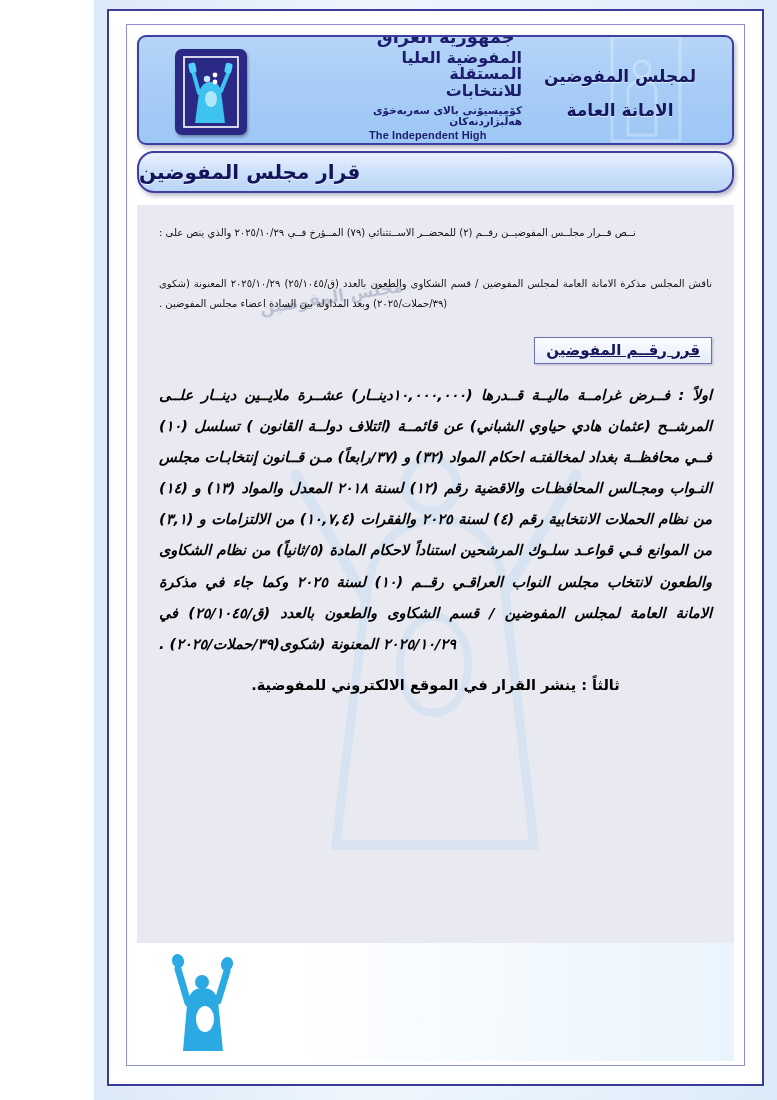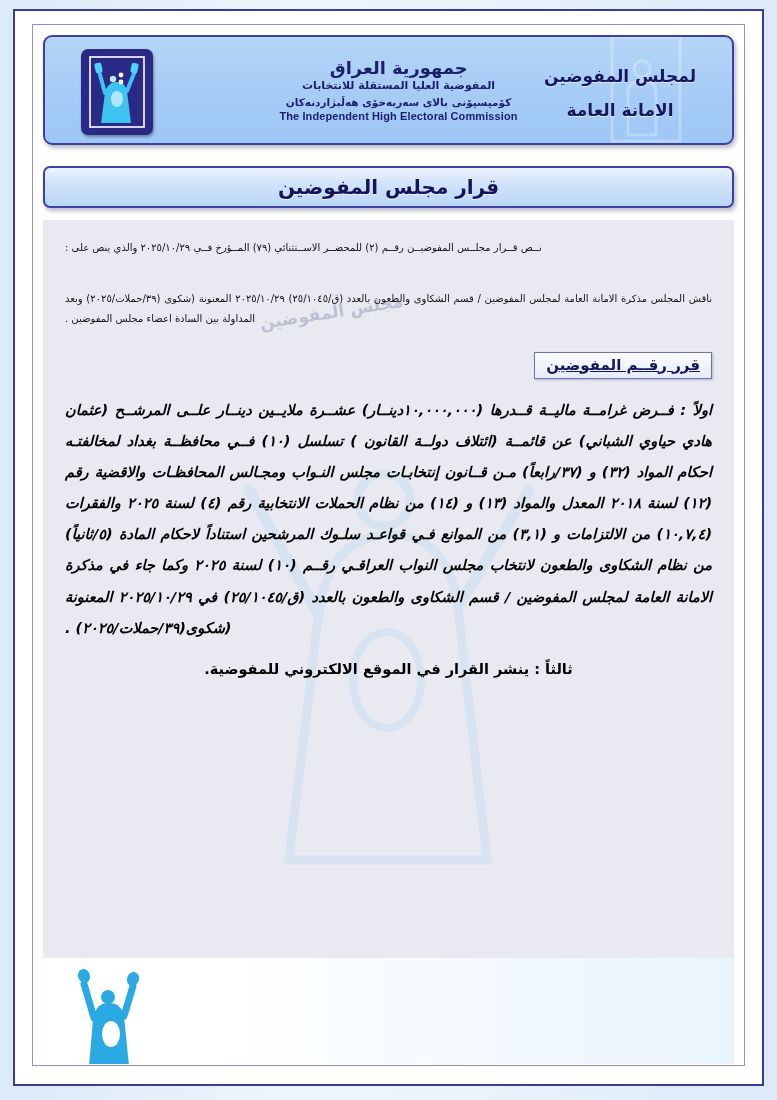--- a/index.html
+++ b/index.html
@@ -7,21 +7,21 @@
     margin: 0;
     padding: 0;
     background: #ffffff;
   }
   body {
     font-family: "Liberation Sans", "DejaVu Sans", sans-serif;
   }
 
   .page {
     position: relative;
-    width: 777px;
+    width: 683px;
     height: 1100px;
     box-sizing: border-box;
     background: #eab308;
     overflow: hidden;
     padding-left: 41px;
   }
 
   
   .page-bg {
     position: absolute;
@@ -117,21 +117,21 @@
   .crest-ar1 {
     color: #1d1d6e;
     font-size: 17px;
     font-weight: bold;
     letter-spacing: 1px;
     transform: scaleX(1.05);
     font-family: "DejaVu Sans", sans-serif;
   }
   .crest-ar2 {
     color: #1d1d6e;
-    font-size: 11px;
+    font-size: 16px;
     font-weight: bold;
     margin-top: 3px;
     letter-spacing: 0.5px;
     font-family: "DejaVu Sans", sans-serif;
   }
   .crest-ku {
     color: #1d1d6e;
     font-size: 10.5px;
     font-weight: bold;
     margin-top: 5px;
@@ -159,30 +159,30 @@
     font-size: 17px;
     line-height: 2;
     z-index: 2;
     text-shadow: 0 1px 0 rgba(255,255,255,0.55);
     font-family: "DejaVu Sans", sans-serif;
   }
 
   
   .title-band {
     position: relative;
-    margin: 21px 9px 0 9px;
+    margin: 6px 9px 0 9px;
     height: 42px;
     border: 2px solid #3e3fa0;
-    border-radius: 7px;
+    border-radius: 17px;
     background: linear-gradient(to bottom, #e9f2fd 0%, #cfe2fa 45%, #b9d6f7 100%);
     box-shadow: 2px 3px 4px rgba(60,60,100,0.35);
     box-sizing: border-box;
     display: flex;
     align-items: center;
-    justify-content: center;
+    justify-content: flex-end;
   }
   .title-band-text {
     color: #14145c;
     font-weight: bold;
     font-size: 20px;
     text-shadow: 0 1px 0 rgba(255,255,255,0.6);
     font-family: "DejaVu Sans", sans-serif;
   }
 
   

